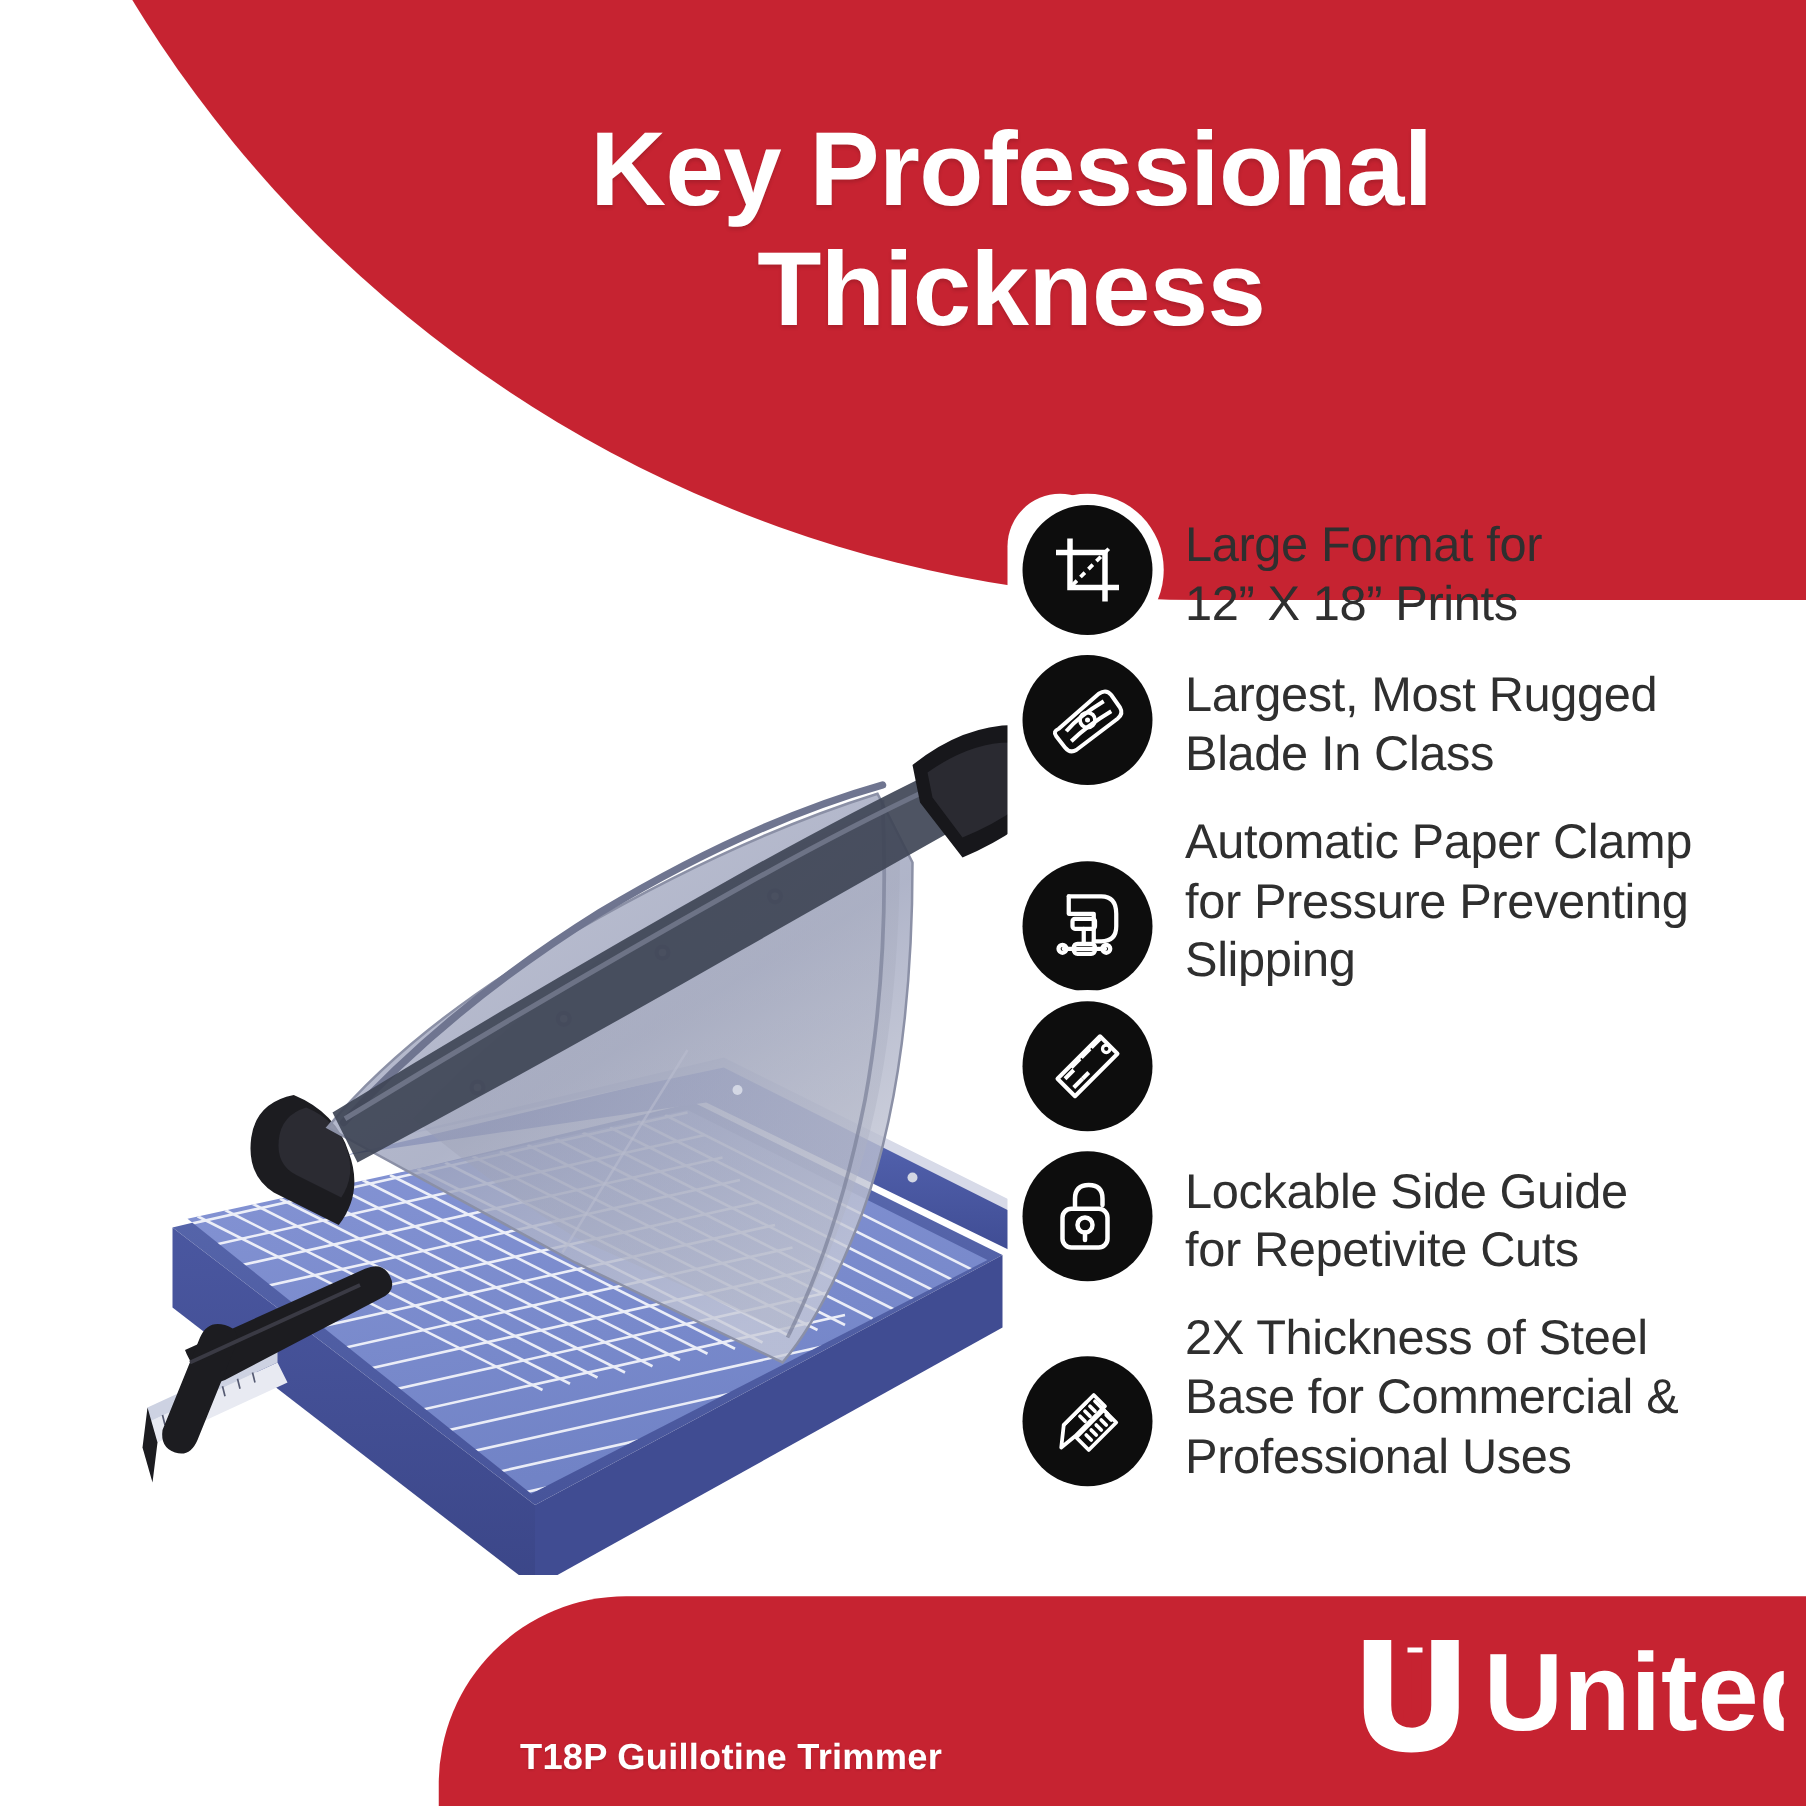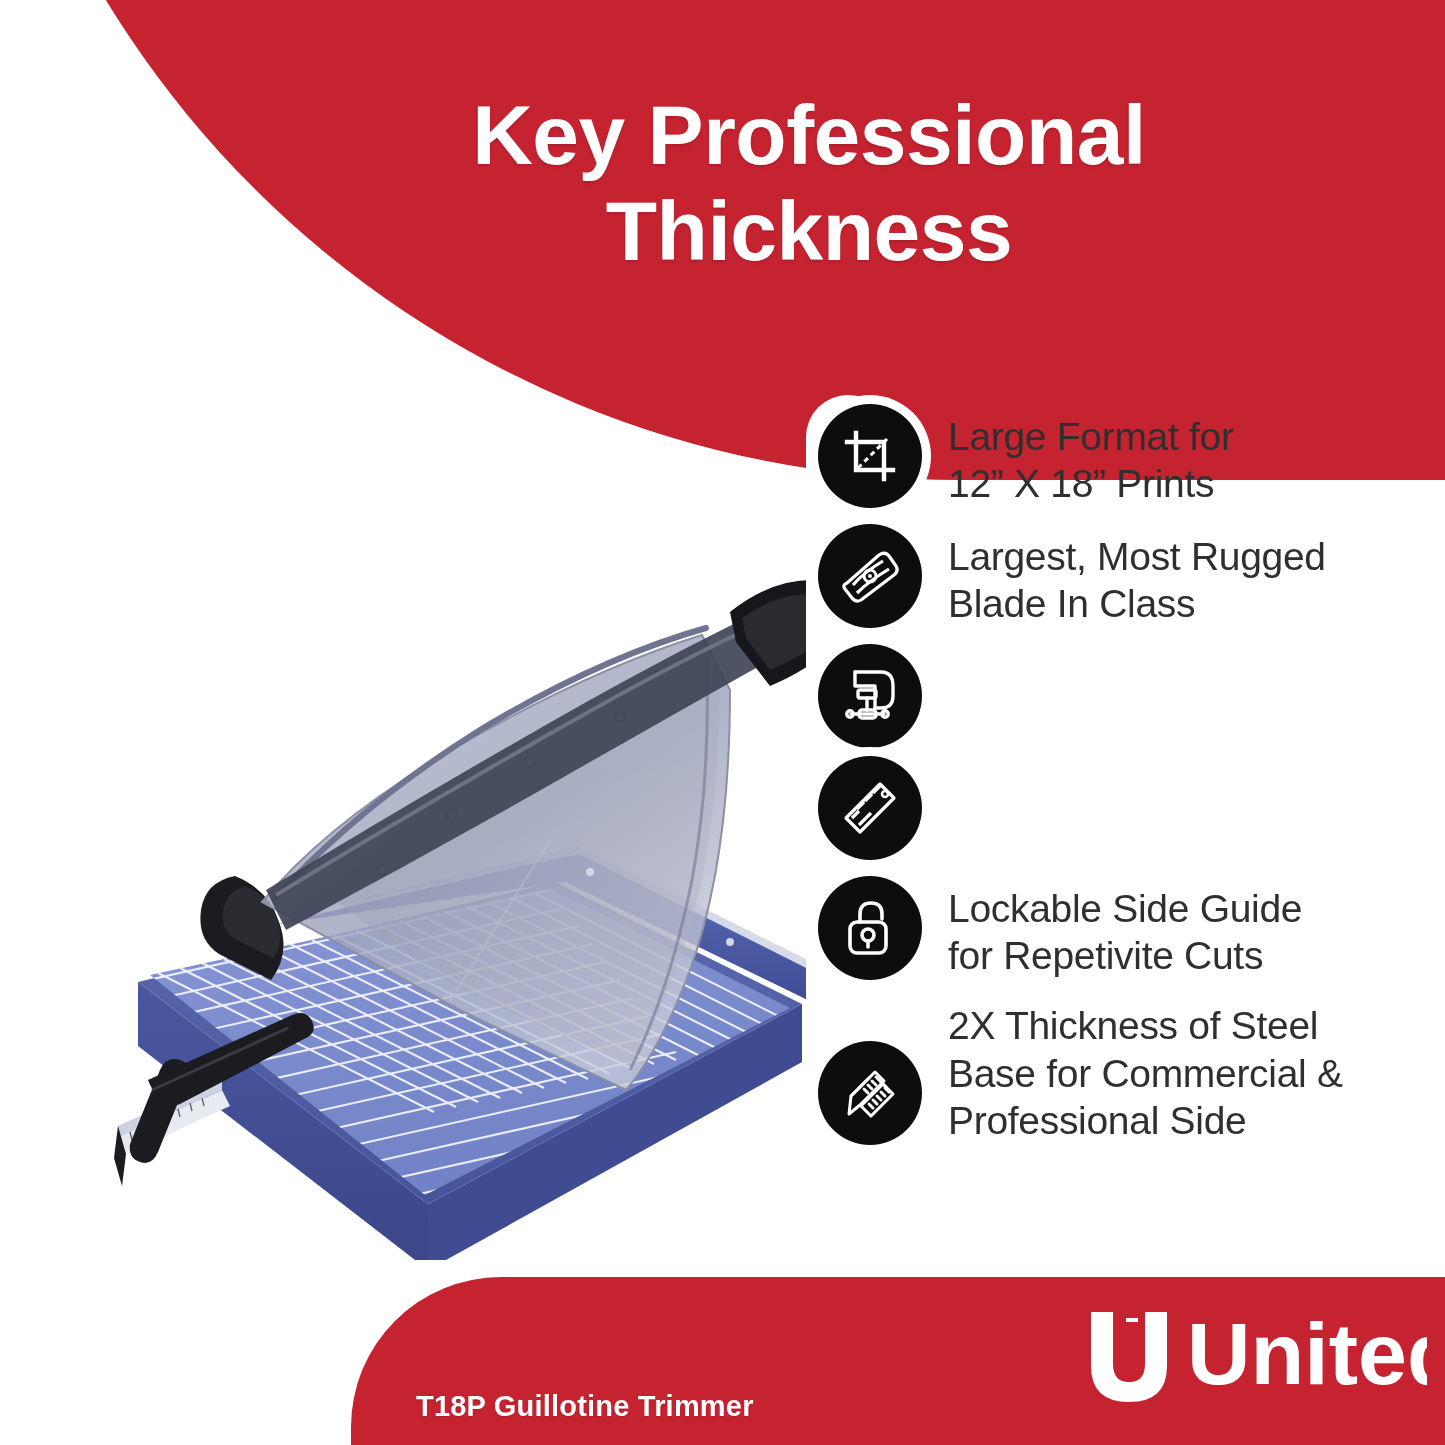--- a/index.html
+++ b/index.html
@@ -325,20 +325,25 @@
             <path d="M14 6 L14 20 L34 20 L34 42"></path>
             <rect x="17" y="24" width="18" height="8" rx="2"></rect>
             <line x1="26" y1="32" x2="26" y2="44"></line>
             <rect x="18" y="44" width="17" height="8" rx="3"></rect>
             <line x1="10" y1="48" x2="43" y2="48"></line>
             <circle cx="9" cy="48" r="3.2"></circle>
             <circle cx="44" cy="48" r="3.2"></circle>
           </g>
         </svg>
       </div>
+      <div class="feature-text">
+        <div>Automatic Paper Clamp</div>
+        <div>for Pressure Preventing</div>
+        <div>Slipping</div>
+      </div>
     </div>
 
     <div class="feature f3">
       <div class="feature-icon">
         <svg width="60" height="60" viewBox="0 0 60 60">
           <g stroke="#ffffff" stroke-width="3.2" fill="none" stroke-linejoin="round">
             <path d="M6 40 L40 6 L54 20 L20 54 Z"></path>
             <line x1="12" y1="40" x2="19" y2="33"></line>
             <line x1="19" y1="47" x2="26" y2="40"></line>
             <line x1="17" y1="31" x2="24" y2="24"></line>
@@ -384,21 +389,21 @@
             <line x1="42" y1="30" x2="46" y2="34"></line>
             <line x1="38" y1="34" x2="42" y2="38"></line>
             <line x1="34" y1="38" x2="38" y2="42"></line>
             <line x1="30" y1="42" x2="34" y2="46"></line>
           </g>
         </svg>
       </div>
       <div class="feature-text">
         <div>2X Thickness of Steel</div>
         <div>Base for Commercial &amp;</div>
-        <div>Professional Side</div>
+        <div>Professional Uses</div>
       </div>
     </div>
 
   </div>
 
   <div class="footer-banner"></div>
   <div class="footer-caption">T18P Guillotine Trimmer</div>
 
   <div class="logo">
     <svg width="340" height="98" viewBox="0 0 340 98">

